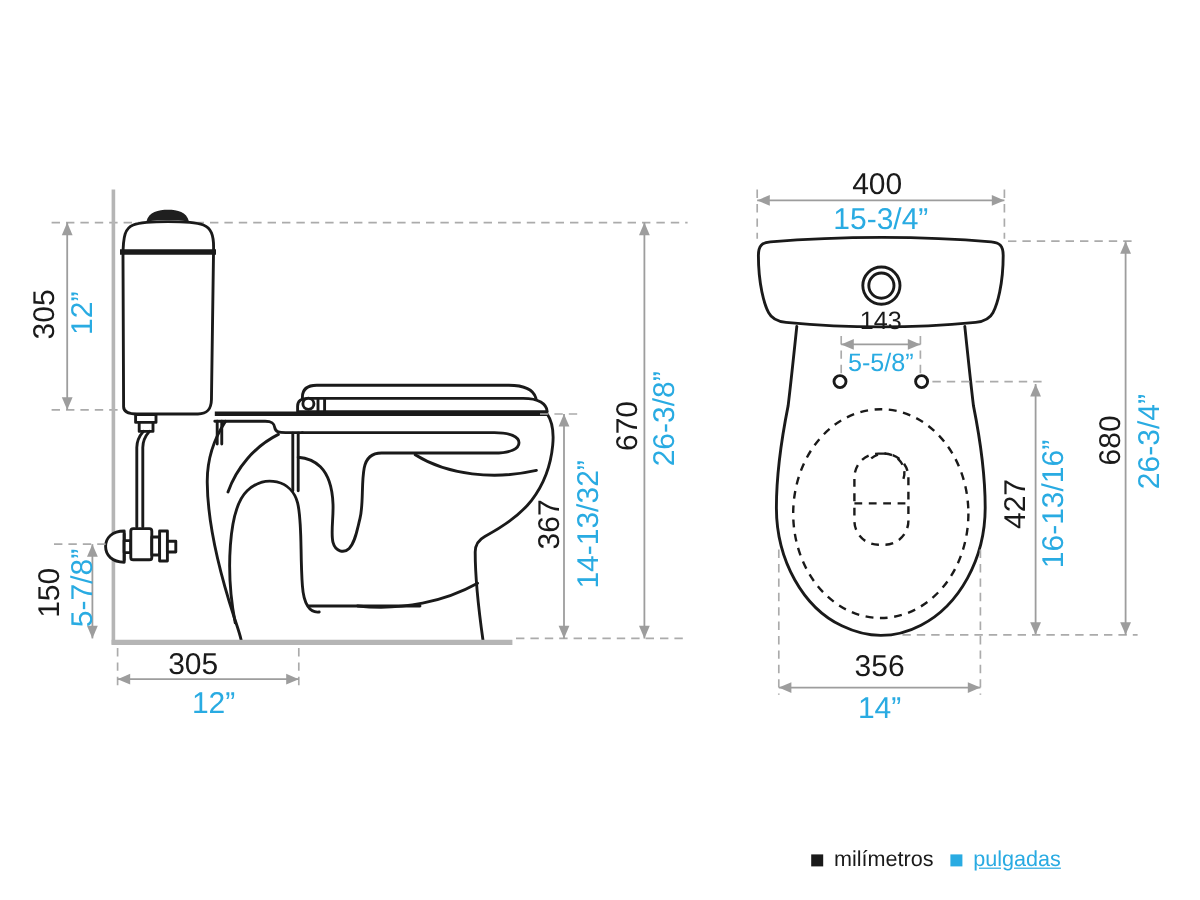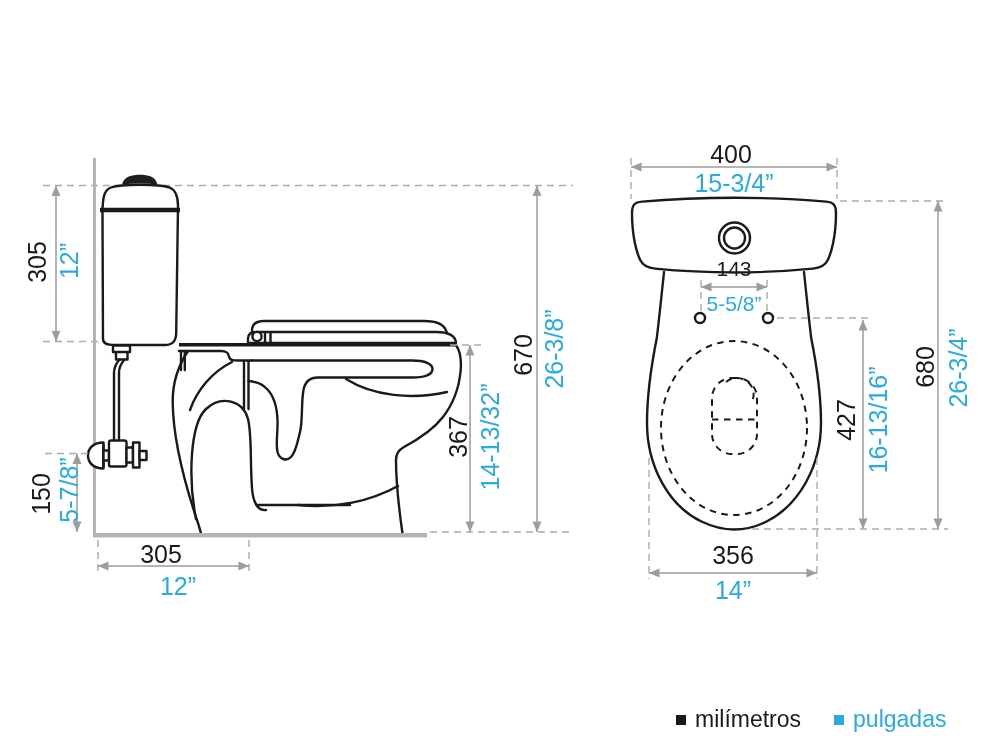--- a/index.html
+++ b/index.html
@@ -12,27 +12,27 @@
   .bdash{stroke:#1a1a1a;stroke-width:2;stroke-dasharray:6.5 5.5;fill:none;stroke-linecap:butt;}
   .dim{stroke:#9d9d9d;stroke-width:1.5;fill:none;}
   .dash{stroke:#ababab;stroke-width:1.4;stroke-dasharray:7 5;fill:none;}
   .wf{stroke:#b5b5b5;fill:none;}
   
   text{font-family:"Liberation Sans",sans-serif;font-size:25px;}
   .mm{fill:#1a1a1a;}
   .in{fill:#29abe2;}
   .small{font-size:21px;}
   
-  .legend{position:absolute;left:676px;top:706px;display:flex;align-items:center;gap:33px;font-size:23px;}
+  .legend{position:absolute;left:676px;top:706px;display:flex;align-items:center;gap:14px;font-size:18px;}
   .legend-item{display:flex;align-items:center;gap:9px;white-space:nowrap;}
   .sq{width:10px;height:10px;display:inline-block;}
   .sq-mm{background:#1a1a1a;}
   .sq-in{background:#29abe2;}
   .lbl-mm{color:#1a1a1a;}
-  .lbl-in{color:#29abe2;}
+  .lbl-in{color:#29abe2;text-decoration:underline;}
 </style>
 </head>
 <body>
 
 <div class="canvas">
 
 <svg width="1000" height="750" viewBox="0 0 1000 750">
   <defs>
     <marker id="ah" markerUnits="userSpaceOnUse" markerWidth="12" markerHeight="10" refX="11" refY="5" orient="auto-start-reverse">
       <path d="M0.5,0.5 L11,5 L0.5,9.5 Z" fill="#9d9d9d"></path>

